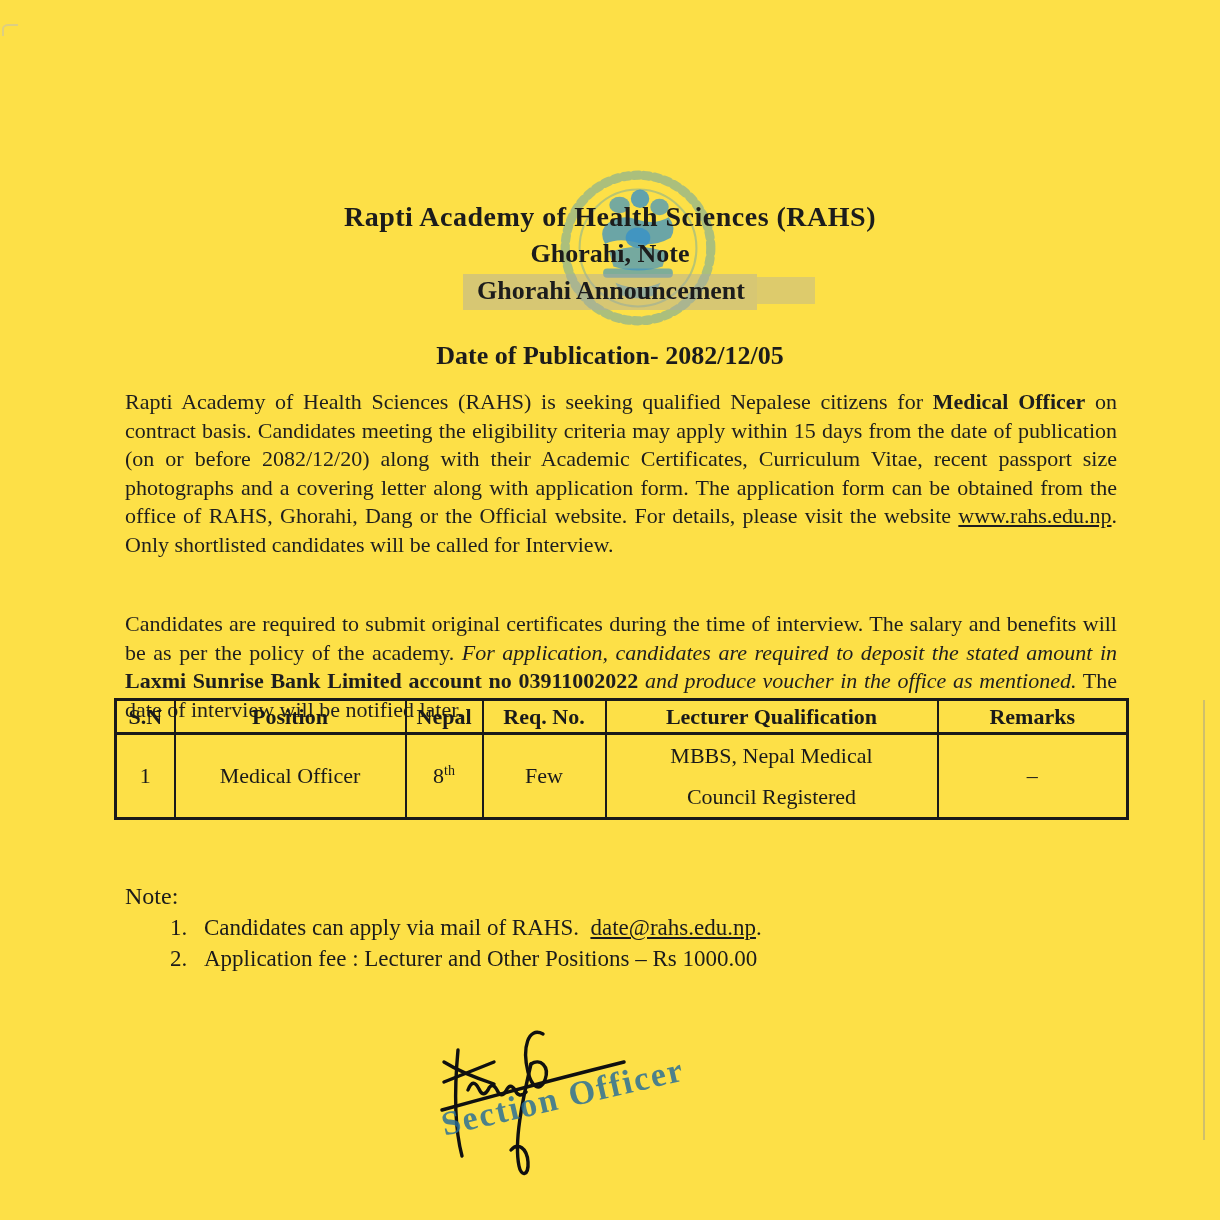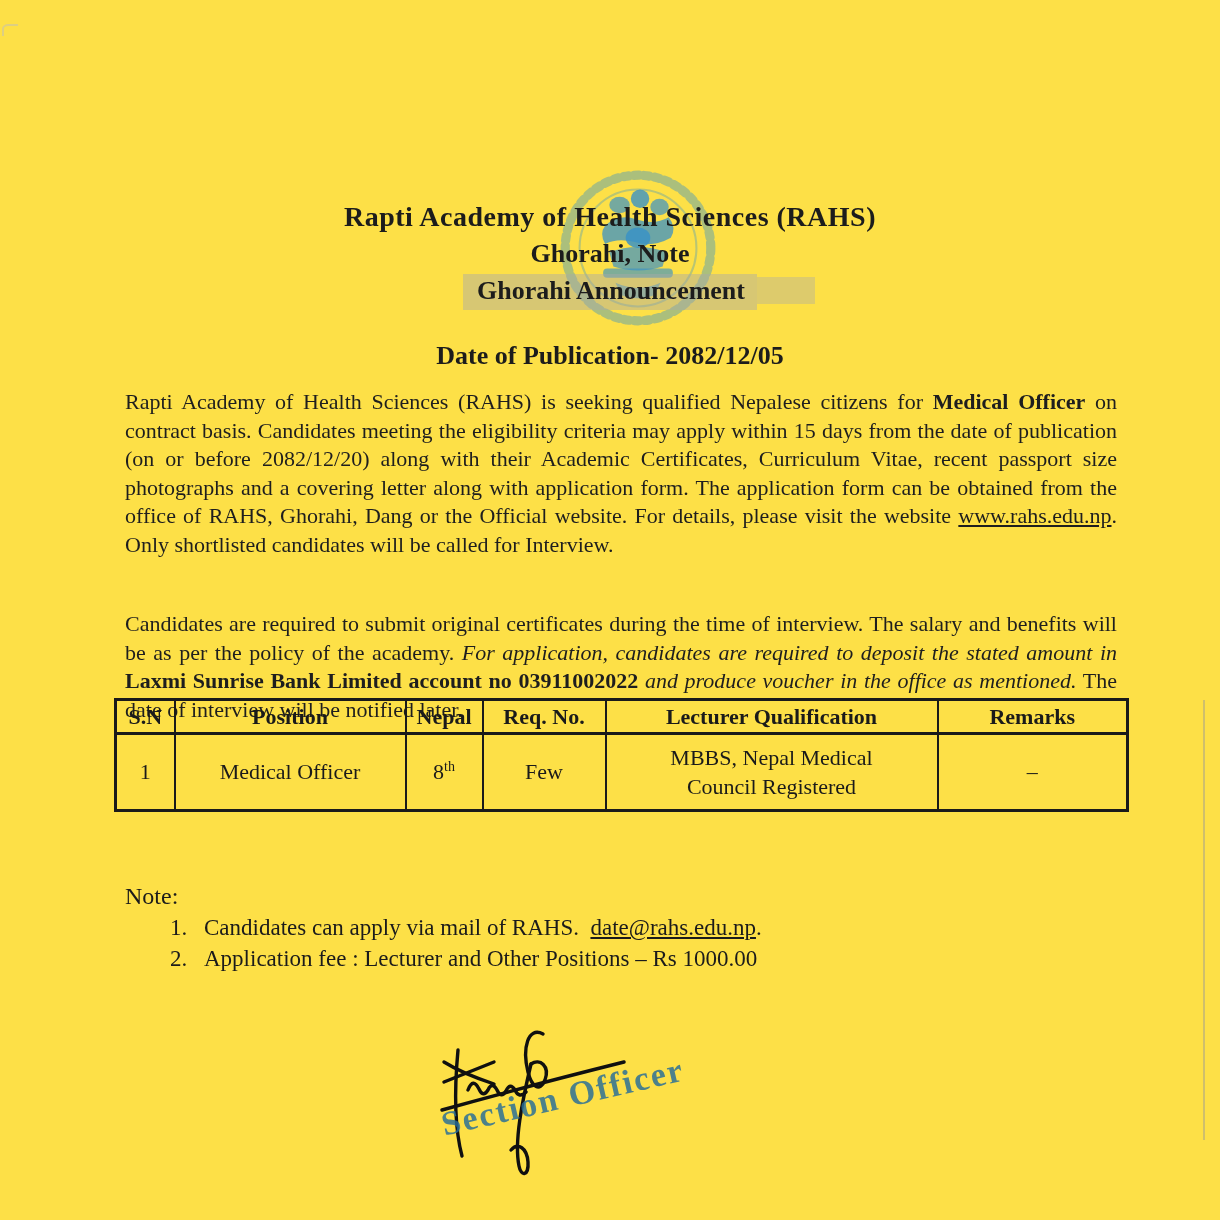--- a/index.html
+++ b/index.html
@@ -37,21 +37,21 @@
   .u{text-decoration:underline;}
   
   .vac-table{
     position:absolute;left:114px;top:698px;width:1012px;border-collapse:collapse;
     font-size:22px;color:#1a1a1a;table-layout:fixed;
   }
   .vac-table th,.vac-table td{border:2px solid #1a1a1a;text-align:center;padding:0 6px;}
   .vac-table th{font-weight:bold;height:31px;border-bottom-width:3px;}
   .vac-table td{height:74px;}
   .vac-table{border:3px solid #1a1a1a;}
-  .vac-table .qual{padding:0 52px;line-height:29px;}
+  .vac-table .qual{padding:0 52px;line-height:41px;}
   sup.lv{font-size:14px;vertical-align:super;line-height:0;}
   
   .note{position:absolute;left:125px;top:880px;width:900px;font-size:23px;color:#1b1b1b;}
   .note-label{font-weight:normal;font-size:24px;line-height:32px;}
   .note-item{display:flex;line-height:31px;}
   .note-num{width:34px;margin-left:45px;}
   
   .sig-block{position:absolute;left:428px;top:1010px;width:320px;height:190px;}
   .sig-ink{position:absolute;left:0;top:10px;}
   .officer-stamp{

